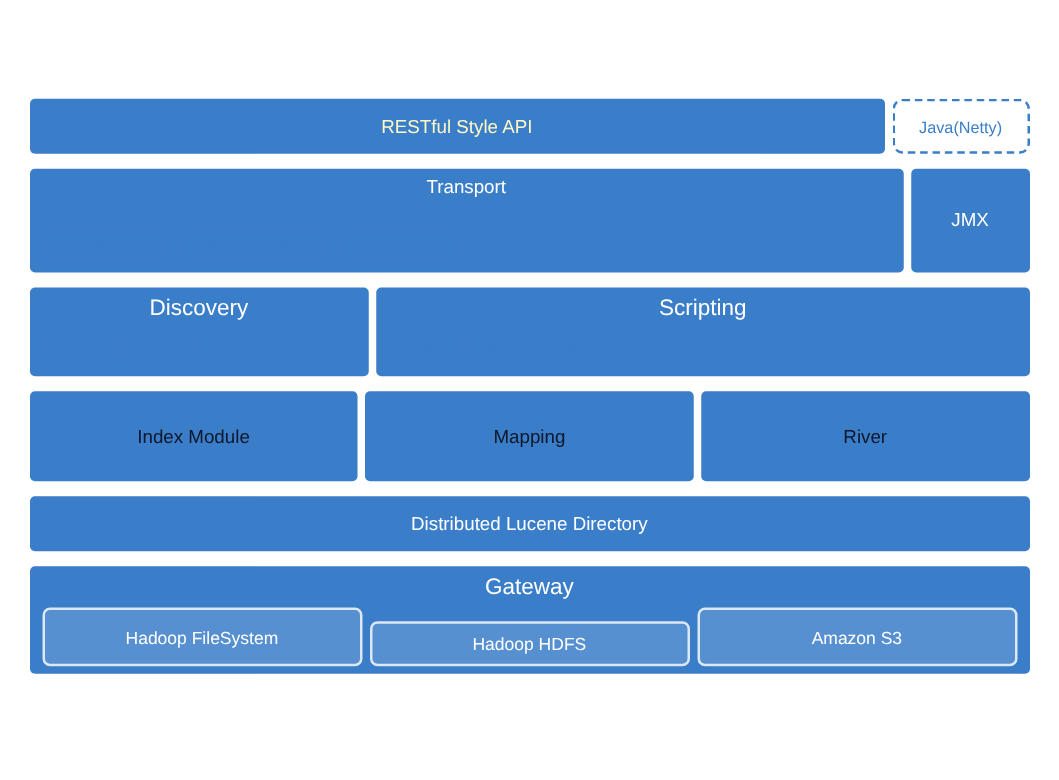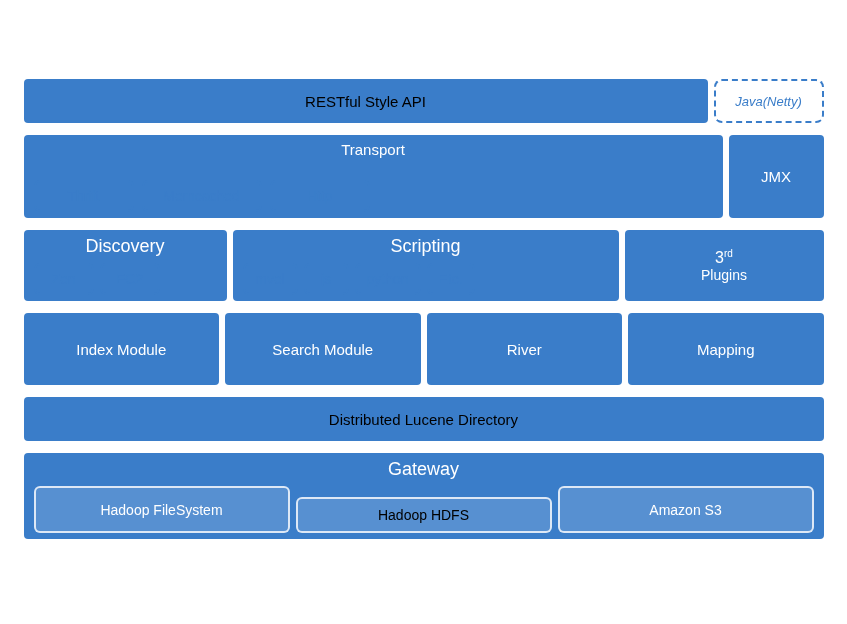--- a/index.html
+++ b/index.html
@@ -72,21 +72,20 @@
       border: 2px dashed #3a7dc9;
       color: #3a7dc9;
       border-radius: 8px;
       display: flex;
       align-items: center;
       justify-content: center;
       font-size: 13px;
       padding: 6px;
       text-align: center;
       height: 44px;
-      font-style: italic;
     }
     .plugins-block {
       background: #3a7dc9;
       color: #fff;
       border-radius: 4px;
       display: flex;
       flex-direction: column;
       align-items: center;
       justify-content: center;
       font-size: 14px;
@@ -121,21 +120,21 @@
     }
     .inner-row {
       display: flex;
       gap: 6px;
     }
     
     .module-block {
       flex: 1;
       height: 72px;
       background: #3a7dc9;
-      color: #ffffff;
+      color: #0f172a;
       border-radius: 4px;
       display: flex;
       align-items: center;
       justify-content: center;
       font-size: 15px;
       text-align: center;
     }
     
     .gateway-container {
       flex: 1;
@@ -151,31 +150,31 @@
     }
     .main-layout {
       display: flex;
       flex-direction: column;
       gap: 6px;
     }
     .restful-bar {
       flex: 1;
       height: 44px;
       background: #3a7dc9;
-      color: #000000;
+      color: #fef9c3;
       border-radius: 4px;
       display: flex;
       align-items: center;
       justify-content: center;
       font-size: 15px;
     }
     .dldir-bar {
       height: 44px;
       background: #3a7dc9;
-      color: #000000;
+      color: #ffffff;
       border-radius: 4px;
       display: flex;
       align-items: center;
       justify-content: center;
       font-size: 15px;
     }
   </style>
 </head>
 <body>
 
@@ -233,55 +232,48 @@
             <span>js</span>
           </div>
           <div class="block-outline" style="min-width:65px;">
             <span>python</span>
           </div>
           <div class="block-outline" style="min-width:45px;">
             <span>Etc.</span>
           </div>
         </div>
       </div>
-      <div class="plugins-block" style="width:110px;">
-        <span style="font-size:16px;">3<sup>rd</sup></span>
-        <span>Plugins</span>
-      </div>
     </div>
 
     <div class="row">
       <div class="module-block">
         <span>Index Module</span>
       </div>
       <div class="module-block">
-        <span>Search Module</span>
+        <span>Mapping</span>
       </div>
       <div class="module-block">
         <span>River</span>
-      </div>
-      <div class="module-block">
-        <span>Mapping</span>
       </div>
     </div>
 
     <div class="row">
       <div class="dldir-bar" style="flex:1;">
         <span>Distributed Lucene Directory</span>
       </div>
     </div>
 
     <div class="row">
       <div class="gateway-container">
         <div class="section-label">Gateway</div>
         <div class="inner-row">
           <div class="block-outline" style="flex:1; background:rgba(255,255,255,0.15); border-color:rgba(255,255,255,0.8); color:#fff; padding:8px 6px;">
             <span>Hadoop FileSystem</span>
           </div>
-          <div class="block-outline" style="flex:1; background:rgba(255,255,255,0.15); border-color:rgba(255,255,255,0.8); color:#000000; padding:8px 6px;margin-top:11px;">
+          <div class="block-outline" style="flex:1; background:rgba(255,255,255,0.15); border-color:rgba(255,255,255,0.8); color:#ffffff; padding:8px 6px;margin-top:11px;">
             <span>Hadoop HDFS</span>
           </div>
           <div class="block-outline" style="flex:1; background:rgba(255,255,255,0.15); border-color:rgba(255,255,255,0.8); color:#fff; padding:8px 6px;text-align:center;">
             <span>Amazon S3</span>
           </div>
         </div>
       </div>
     </div>
 
   </div>

